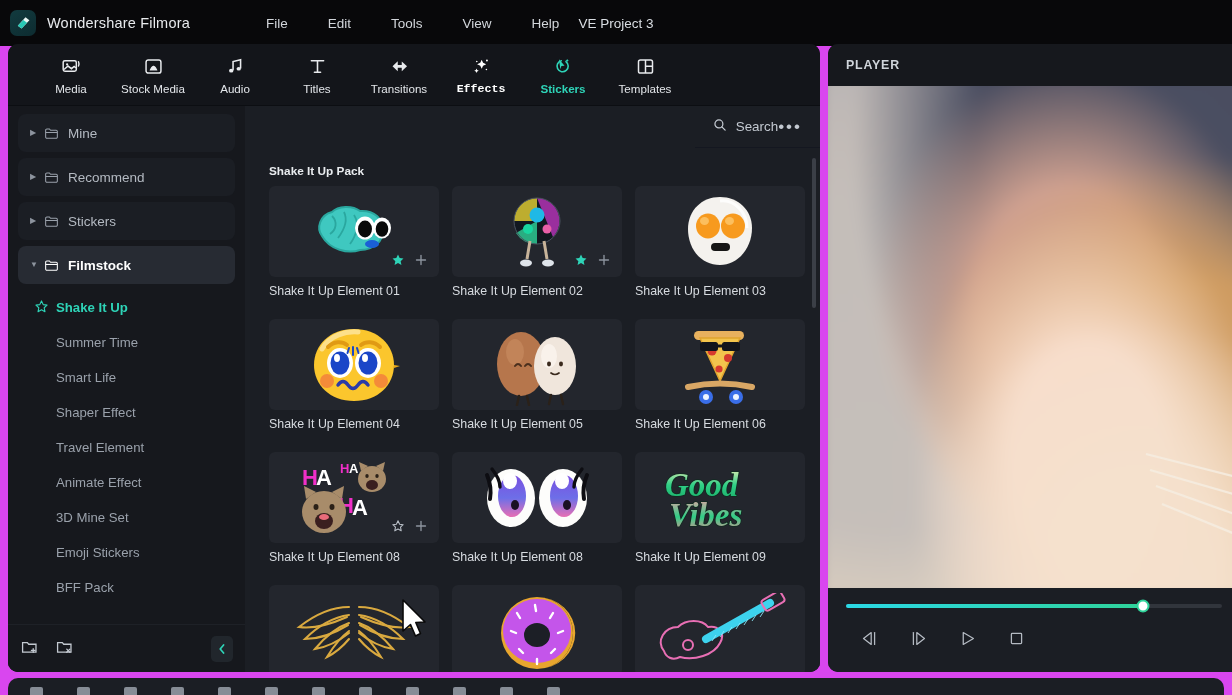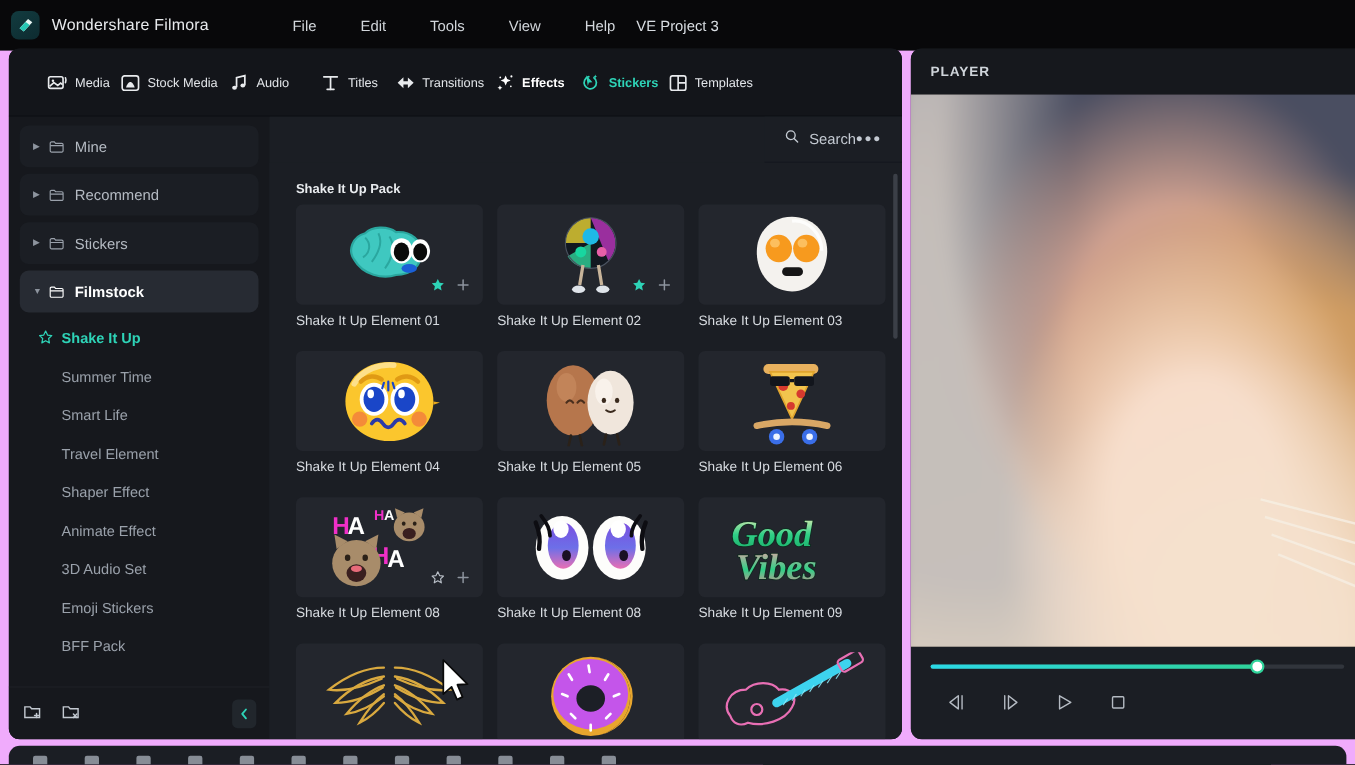--- a/index.html
+++ b/index.html
@@ -2,21 +2,21 @@
 <html><head>
 <meta charset="utf-8">
 <style>
   * { box-sizing: border-box; margin: 0; padding: 0; }
   html, body {
     width: 1232px; height: 695px;
     background: #000;
     font-family: "Liberation Sans", sans-serif;
     overflow: hidden;
   }
-  .app { position: relative; width: 1232px; height: 695px; background: #f0abfc; }
+  .app { position: relative; width: 1232px; height: 695px; background: #d946ef; }
 
   
   .titlebar {
     position: absolute; left: 0; top: 0; width: 1232px; height: 46px;
     background: #08080a; display: flex; align-items: center;
   }
   .logo-box {
     width: 26px; height: 26px; margin-left: 10px; border-radius: 7px;
     background: linear-gradient(145deg,#123b3f,#0d2b30);
     display: flex; align-items: center; justify-content: center;
@@ -38,27 +38,27 @@
   
   .left-panel {
     position: absolute; left: 8px; top: 44px; width: 812px; height: 628px;
     background: #16181d; border-radius: 10px; overflow: hidden;
   }
   .tabbar {
     height: 62px; background: #13151a; display: flex; align-items: center;
     padding-left: 22px; gap: 0px; border-bottom: 1px solid #0c0e12;
   }
   .tab {
-    display: flex; flex-direction: row; align-items: center; justify-content: center;
+    display: flex; flex-direction: column; align-items: center; justify-content: center;
     width: 82px; gap: 5px; cursor: default; padding-top: 2px;
   }
   .tab .tab-ico { height: 21px; display: flex; align-items: flex-end; }
   .tab .tab-lbl { font-size: 11.6px; color: #e3e6ea; white-space: nowrap; }
   .tab.active .tab-lbl { color: #2ed3b7; font-weight: bold; }
-  .tab.bold .tab-lbl { font-weight: bold; color: #fff; }
+  .tab.bold .tab-lbl { font-weight: bold; color: #fff; font-family: Liberation Mono, monospace; }
 
   .panel-body { display: flex; height: 566px; }
 
   
   .sidebar {
     width: 237px; background: #16181d; position: relative;
     display: flex; flex-direction: column;
   }
   .side-scroll { flex: 1; overflow: hidden; padding: 8px 10px 0 10px; }
   .folder-row {
@@ -346,30 +346,30 @@
             </span>
             <span>Shake It Up</span>
           </div>
           <div class="sub-item">
             <span>Summer Time</span>
           </div>
           <div class="sub-item">
             <span>Smart Life</span>
           </div>
           <div class="sub-item">
+            <span>Shaper Effect</span>
+          </div>
+          <div class="sub-item">
             <span>Travel Element</span>
-          </div>
-          <div class="sub-item">
-            <span>Shaper Effect</span>
           </div>
           <div class="sub-item">
             <span>Animate Effect</span>
           </div>
           <div class="sub-item">
-            <span>3D Audio Set</span>
+            <span>3D Mine Set</span>
           </div>
           <div class="sub-item">
             <span>Emoji Stickers</span>
           </div>
           <div class="sub-item">
             <span>BFF Pack</span>
           </div>
         </div>
 
         <div class="side-foot">

